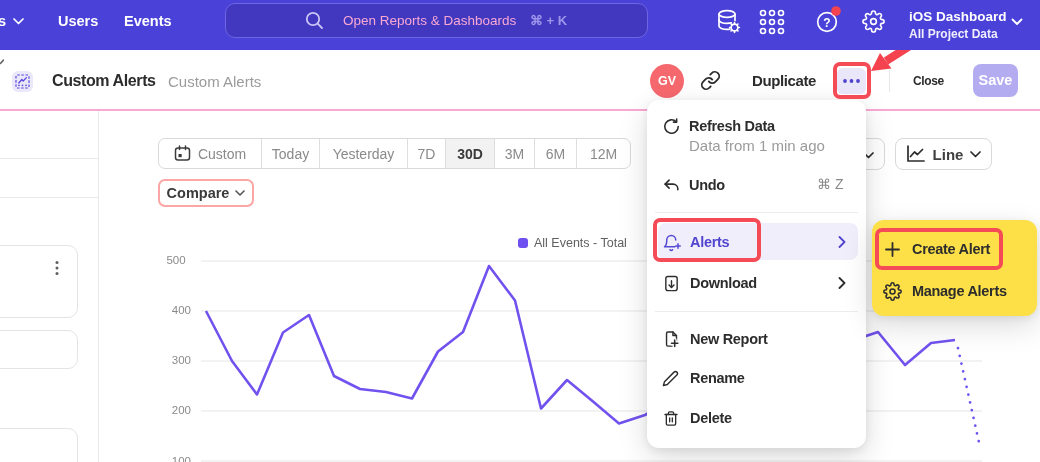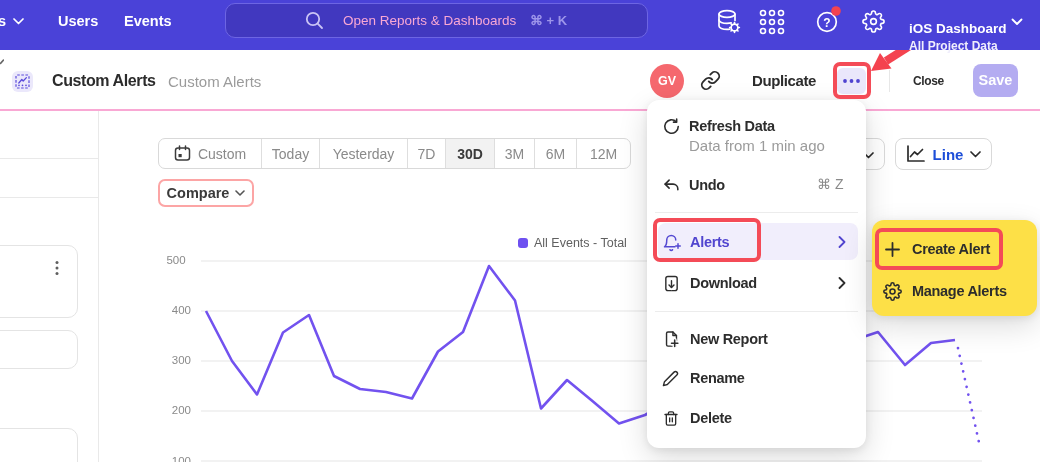--- a/index.html
+++ b/index.html
@@ -11,21 +11,21 @@
   #topbar { left:0; top:0; width:1040px; height:50px; background:#4a42d8; z-index:7; }
   .navitem { color:#fff; font-size:14.5px; font-weight:700; top:0; height:43px;
     line-height:43px; }
   #search { left:225px; top:3px; width:423px; height:35px; border-radius:10px;
     background:#4138bf; border:1px solid #6d65e3; }
   #search .ph { position:absolute; left:117px; top:0; height:33px; line-height:33px;
     color:#f9a8d4; font-size:13.5px; font-weight:400; white-space:nowrap; }
   #search .kk { position:absolute; left:304px; top:0; height:33px; line-height:33px;
     color:#9d95ea; font-size:13px; font-weight:700; white-space:nowrap; }
   #proj { left:909px; top:0; color:#fff; }
-  #proj .t1 { font-size:13.5px; font-weight:700; margin-top:21px; }
+  #proj .t1 { font-size:13.5px; font-weight:700; margin-top:9px; }
   #proj .t2 { font-size:12px; font-weight:700; margin-top:3px; color:#f0eefc; }
 
   
   #header { left:0; top:50px; width:1040px; height:61px; background:#fff;
     border-bottom:2px solid #f9a8d4; z-index:3; }
   #hicon { left:12px; top:21px; width:21px; height:21px; border-radius:6px; background:#ebe8fb; }
   #htitle { left:52px; top:22px; font-size:16px; font-weight:700; color:#2c2c2c; line-height:18px;
     letter-spacing:-0.4px;}
   #hsub { left:168px; top:23px; font-size:15px; color:#9b9b9b; line-height:17px;}
   #gv { left:650px; top:14px; width:34px; height:34px; border-radius:50%; background:#f5686e;
@@ -48,21 +48,21 @@
     justify-content:center; font-size:14px; color:#8a8a8a; }
   #seg .s:last-child { border-right:none; }
   #seg .sel { background:#f2f2f2; color:#3b3b3b; font-weight:700; }
   #compare { left:158px; top:179px; width:96px; height:28px; border:2px solid #fca5a5;
     border-radius:7px; background:#fff; z-index:2; font-size:14.5px; font-weight:700;
     color:#3b3b3b; display:flex; align-items:center; justify-content:center; gap:6px;}
   #hiddenbtn { left:770px; top:138px; width:115px; height:32px; border:1px solid #d9d9d9;
     border-radius:8px; background:#fff; z-index:2; }
   #linebtn { left:895px; top:138px; width:97px; height:32px; border:1px solid #d9d9d9;
     border-radius:8px; background:#fff; z-index:2; display:flex; align-items:center;
-    justify-content:center; gap:7px; font-size:15px; font-weight:700; color:#1d4ed8; }
+    justify-content:center; gap:7px; font-size:15px; font-weight:700; color:#404040; }
 
   
   #chartsvg { left:0; top:0; z-index:1; }
   .ylab { font-size:11.5px; color:#8a8a8a; width:30px; text-align:right; z-index:1; }
   #legend { left:518px; top:236px; z-index:1; display:flex; align-items:center; gap:6px; }
   #legend .sq { width:10px; height:10px; border-radius:3px; background:#6e50f0; }
   #legend .tx { font-size:12.5px; color:#606060; }
 
   
   #menu { left:647px; top:100px; width:219px; height:348px; background:#fff; border-radius:12px;

